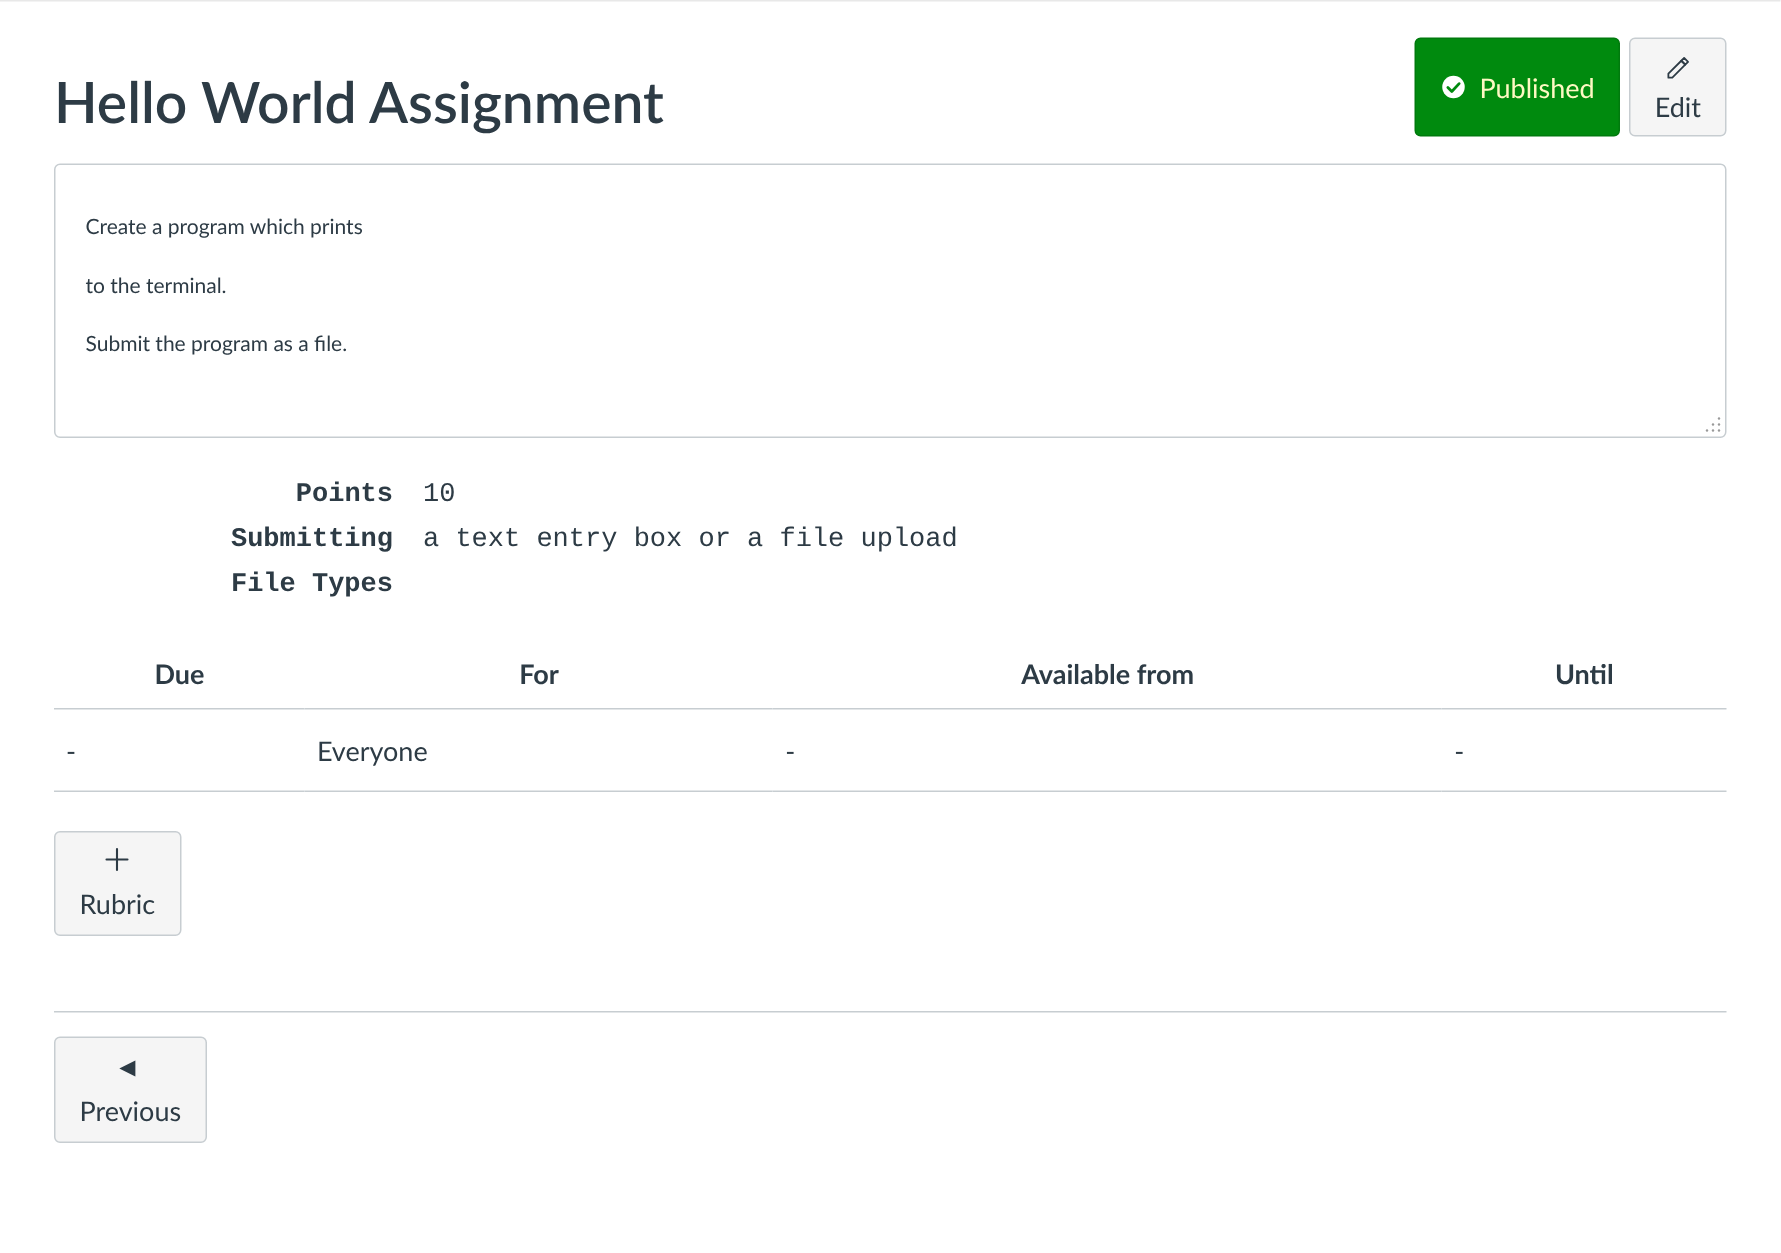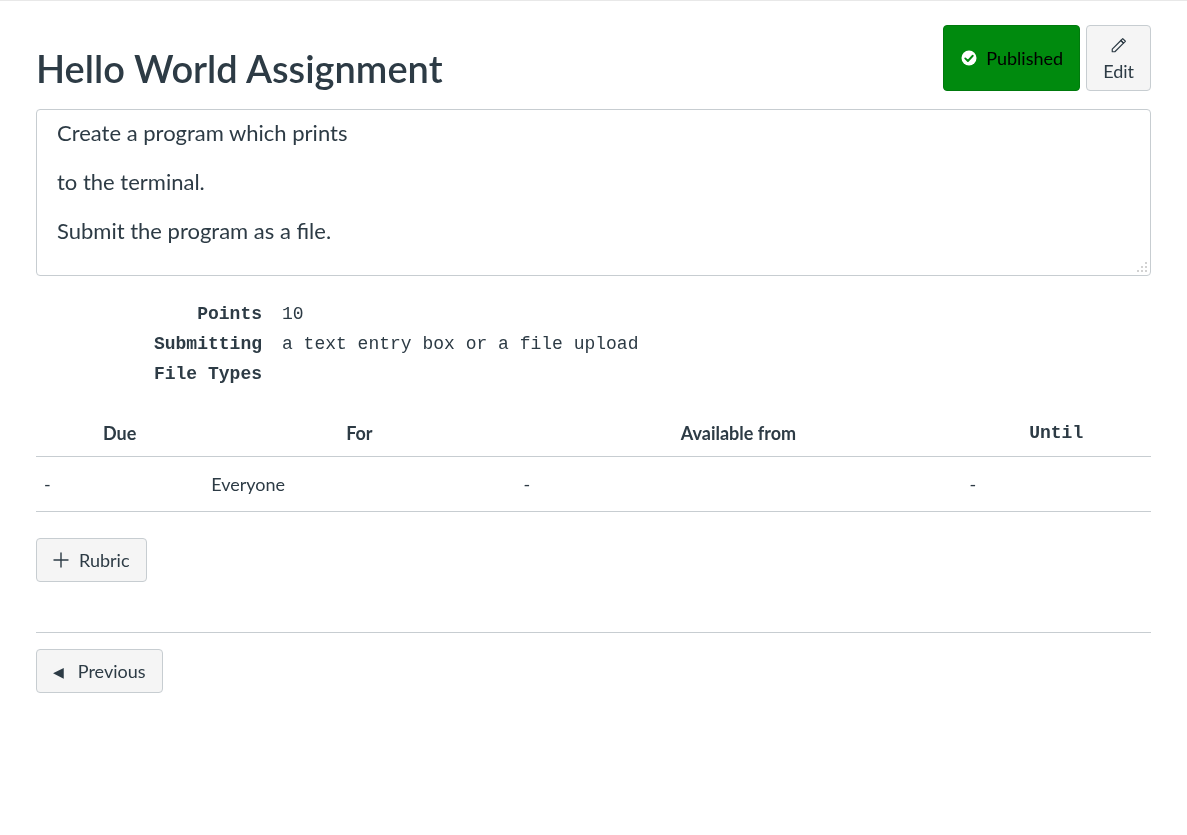--- a/index.html
+++ b/index.html
@@ -34,40 +34,40 @@
     gap: 8px;
     font-size: 18px;
     padding: 10px 16px;
     border-radius: 4px;
     cursor: pointer;
     line-height: 1;
     font-family: inherit;
   }
   .btn-published {
     background: #008A0E;
-    color: #000000;
+    color: #fef9c3;
     border: 1px solid #007A0D;
   }
   .btn-published .check-icon {
     width: 18px; height: 18px;
   }
   .btn-edit {
     background: #F5F5F5;
     color: #2D3B45;
     border: 1px solid #C7CDD1;
     flex-direction: column;
   }
   .btn-edit .pencil-icon { width: 18px; height: 18px; }
 
   .description-box {
     border: 1px solid #C7CDD1;
     border-radius: 4px;
-    padding: 9px 20px;
+    padding: 32px 20px;
     margin-bottom: 28px;
-    font-size: 22px;
+    font-size: 14px;
     color: #2D3B45;
     position: relative;
   }
   .description-box p { margin: 0 0 22px 0; }
   .description-box p:last-child { margin-bottom: 0; }
   .description-box .bold { font-weight: 700; }
   .resize-grip {
     position: absolute;
     right: 2px;
     bottom: 2px;
@@ -101,34 +101,35 @@
     padding: 10px 8px 12px 8px;
     border-bottom: 1px solid #C7CDD1;
   }
   table.dates td {
     padding: 16px 8px;
     border-bottom: 1px solid #C7CDD1;
   }
   .col-due { width: 15%; }
   .col-for { width: 28%; }
   .col-from { width: 40%; }
-  .col-until { width: 17%; font-family: Liberation Mono, monospace; }
+  .col-until { width: 17%; }
 
   .btn-secondary {
     display: inline-flex;
     align-items: center;
     gap: 10px;
     background: #F5F5F5;
     border: 1px solid #C7CDD1;
     color: #2D3B45;
     font-size: 18px;
     padding: 10px 16px;
     border-radius: 4px;
     cursor: pointer;
     font-family: inherit;
+    flex-direction: column;
   }
   .plus-icon { width: 16px; height: 16px; }
 
   .footer-sep {
     border: none;
     border-top: 1px solid #C7CDD1;
     margin: 50px 0 16px 0;
   }
   .nav-row { display: flex; }
   .caret { font-size: 14px; margin-right: 4px; }

